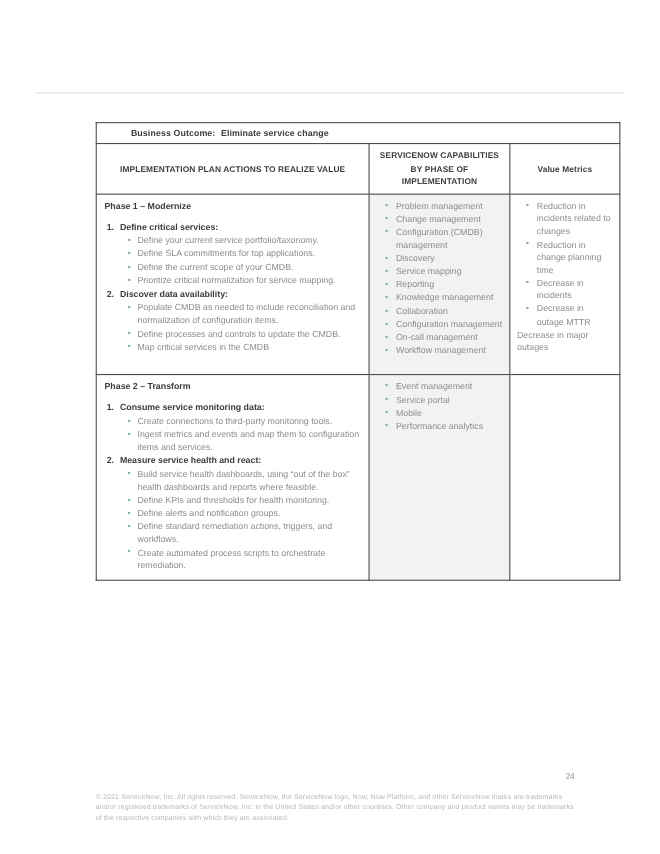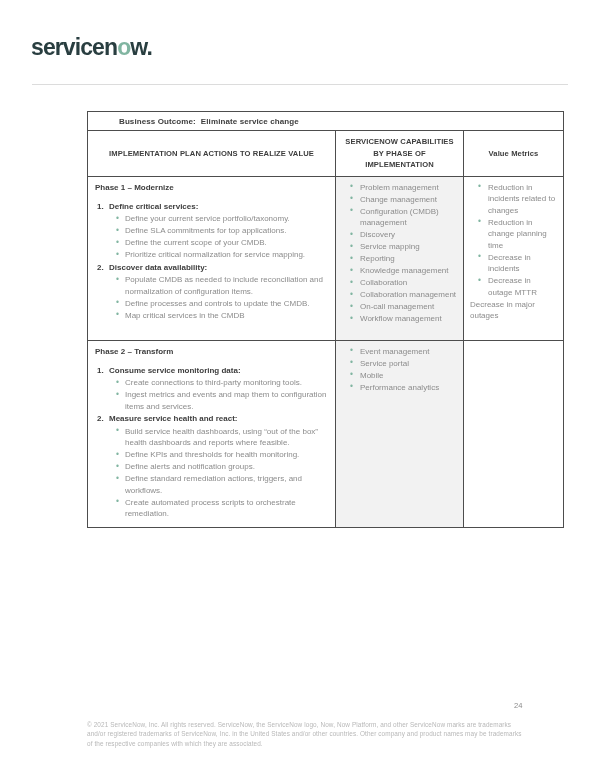--- a/index.html
+++ b/index.html
@@ -74,21 +74,20 @@
     position:absolute; left:87px; top:720px; width:437px;
     font-size:6.4px; line-height:9.3px; color:var(--footer-text, #b8b8b8);
     letter-spacing:0.1px;
   }
 </style>
 </head>
 <body>
 
 <div class="page">
 
-  <div class="logo"><span>servicen</span><span class="logo-accent">o</span><span>w</span><span>.</span></div>
 
   <div class="rule"></div>
 
   <table class="matrix">
     <colgroup>
       <col style="width:248px">
         <col style="width:128px">
         <col style="width:100px">
     </colgroup>
     <tbody id="matrix-body">
@@ -129,21 +128,21 @@
           <td class="capabilities-cell">
             <ul class="bullets">
               <li class="bullet-item">Problem management</li>
               <li class="bullet-item">Change management</li>
               <li class="bullet-item">Configuration (CMDB) management</li>
               <li class="bullet-item">Discovery</li>
               <li class="bullet-item">Service mapping</li>
               <li class="bullet-item">Reporting</li>
               <li class="bullet-item">Knowledge management</li>
               <li class="bullet-item">Collaboration</li>
-              <li class="bullet-item">Collaboration management</li>
+              <li class="bullet-item">Configuration management</li>
               <li class="bullet-item">On-call management</li>
               <li class="bullet-item">Workflow management</li>
             </ul>
           </td>
           <td class="metrics-cell">
             <ul class="bullets">
               <li class="bullet-item">Reduction in incidents related to changes</li>
               <li class="bullet-item">Reduction in change planning time</li>
               <li class="bullet-item">Decrease in incidents</li>
               <li class="bullet-item">Decrease in outage MTTR</li>

